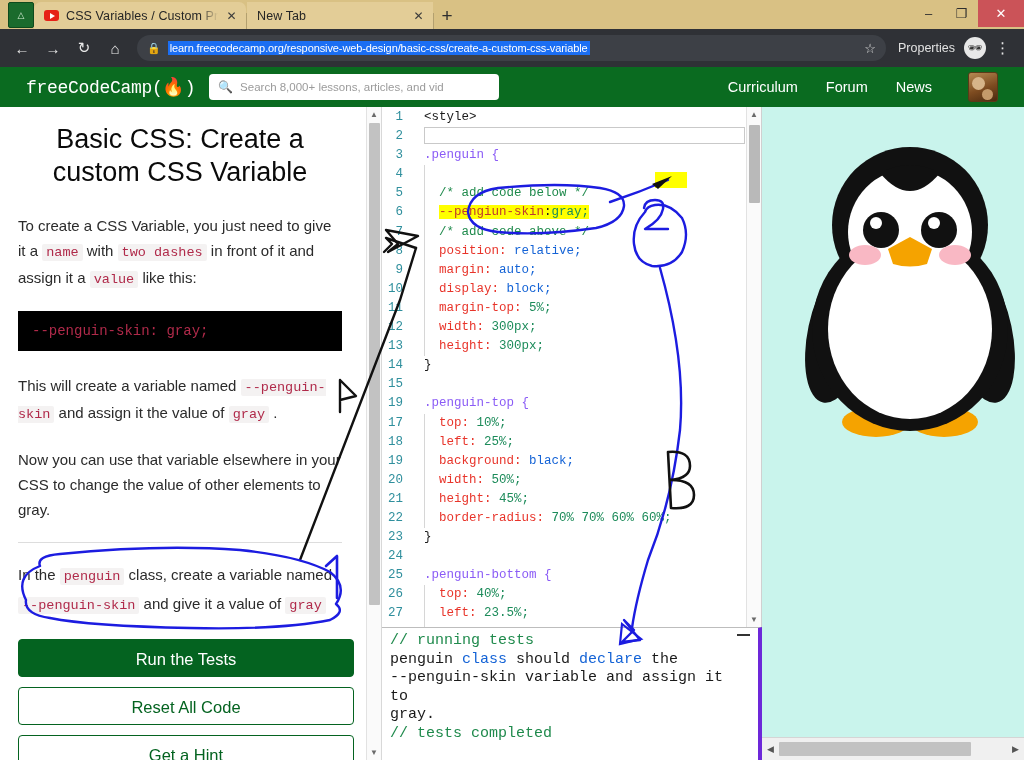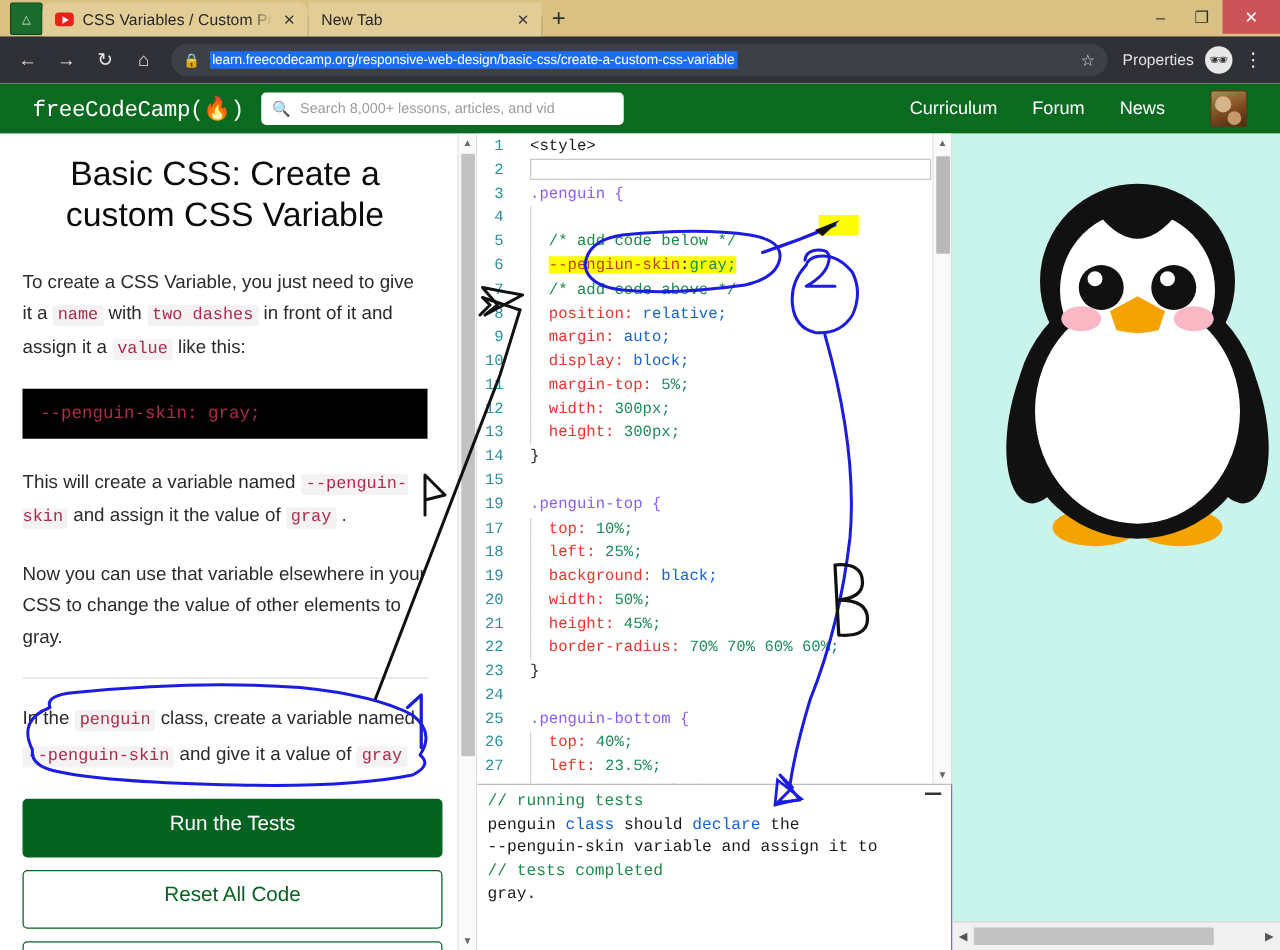--- a/index.html
+++ b/index.html
@@ -126,21 +126,21 @@
     font-family: "Liberation Mono", monospace; font-size: 13.5px;
     background: #f4f2f2; color: #b02a4a; padding: 1px 4px; border-radius: 2px;
   }
   #code-block {
     background: #000000; padding: 12px 14px; margin: 0 0 22px 0;
     font-family: "Liberation Mono", monospace; font-size: 14px; color: #b02a4a;
   }
   #hr-divider { height: 1px; background: #dddddd; margin: 4px 0 18px 0; }
   #task-para { font-size: 15px; color: #2b2b2b; line-height: 1.9; margin-bottom: 20px; }
   .btn {
-    display: block; width: 336px; margin: 0 auto 10px auto; height: 47px;
+    display: block; width: 336px; margin: 0 auto 10px auto; height: 38px;
     border-radius: 4px; font-size: 16.5px; cursor: pointer; text-align: center;
     line-height: 39px; font-family: "Liberation Sans", sans-serif;
   }
   #btn-run { background: #046320; color: #fff; border: 1px solid #046320; }
   #btn-reset { background: #fff; color: #046320; border: 1px solid #046320; }
   #btn-hint { background: #fff; color: #046320; border: 1px solid #046320; }
 
   
   .vscroll {
     position: absolute; right: 0; top: 0; width: 15px; height: 100%;
@@ -165,23 +165,23 @@
   .k-prop { color: #e8342a; }
   .k-val { color: #1463d6; }
   .k-num { color: #1c8b5a; }
   .k-com { color: #1f8a4c; }
   .k-punc { color: #1a1a1a; }
   .k-var { color: #c0392b; }
   .hl { background: #ffff00; }
   #line2-box { position:absolute; left:42px; right:16px; height:17px; border:1px solid #c9c9c9; background:#fff; }
 
   #test-pane {
-    height: 133px; border-top: 1px solid #bdbdbd; border-right:1px solid #6d28d9;
+    height: 133px; border-top: 1px solid #bdbdbd; border-right:4px solid #6d28d9;
     padding: 4px 10px 0 8px; font-family: "Liberation Mono", monospace;
-    font-size: 13px; line-height: 18.5px; position: relative; background:#fff;
+    font-size: 15px; line-height: 18.5px; position: relative; background:#fff;
   }
   .t-green { color: #1f8a4c; }
   .t-blue { color: #1463d6; }
   .t-black { color: #1a1a1a; }
   #minimize-dash { position:absolute; right: 8px; top: 6px; width: 13px; height: 2px; background:#333; cursor:pointer;}
 
   
   #right-pane { flex: 1; height: 653px; position: relative; background: #c9f4ec; overflow:hidden; }
   #preview-area { position:absolute; left:0; top:0; right:0; bottom: 23px; background:#c9f4ec; }
   #hscroll {
@@ -316,22 +316,22 @@
             <div class="arrow">▲</div>
             <div class="thumb" style="top:18px;height:78px;background:#b9b9b9;"></div>
             <div class="arrow" style="position:absolute;bottom:0;left:0;right:0;">▼</div>
           </div>
         </div>
         <div id="test-pane">
           <div id="test-lines">
               <div><span class="t-green">// running tests</span></div>
               <div><span class="t-black">penguin </span><span class="t-blue">class</span><span class="t-black"> should </span><span class="t-blue">declare</span><span class="t-black"> the</span></div>
               <div><span class="t-black">--penguin-skin variable and assign it to</span></div>
+              <div><span class="t-black">gray.</span></div>
               <div><span class="t-green">// tests completed</span></div>
-              <div><span class="t-black">gray.</span></div>
             </div>
           <div id="minimize-dash"></div>
         </div>
       </div>
 
       <div id="right-pane">
         <div id="preview-area">
           <svg width="260" height="420" viewBox="0 0 260 420" style="position:absolute;left:18px;top:10px;">
 
             <ellipse cx="58" cy="215" rx="30" ry="72" fill="#111111" transform="rotate(12 58 215)"></ellipse>

